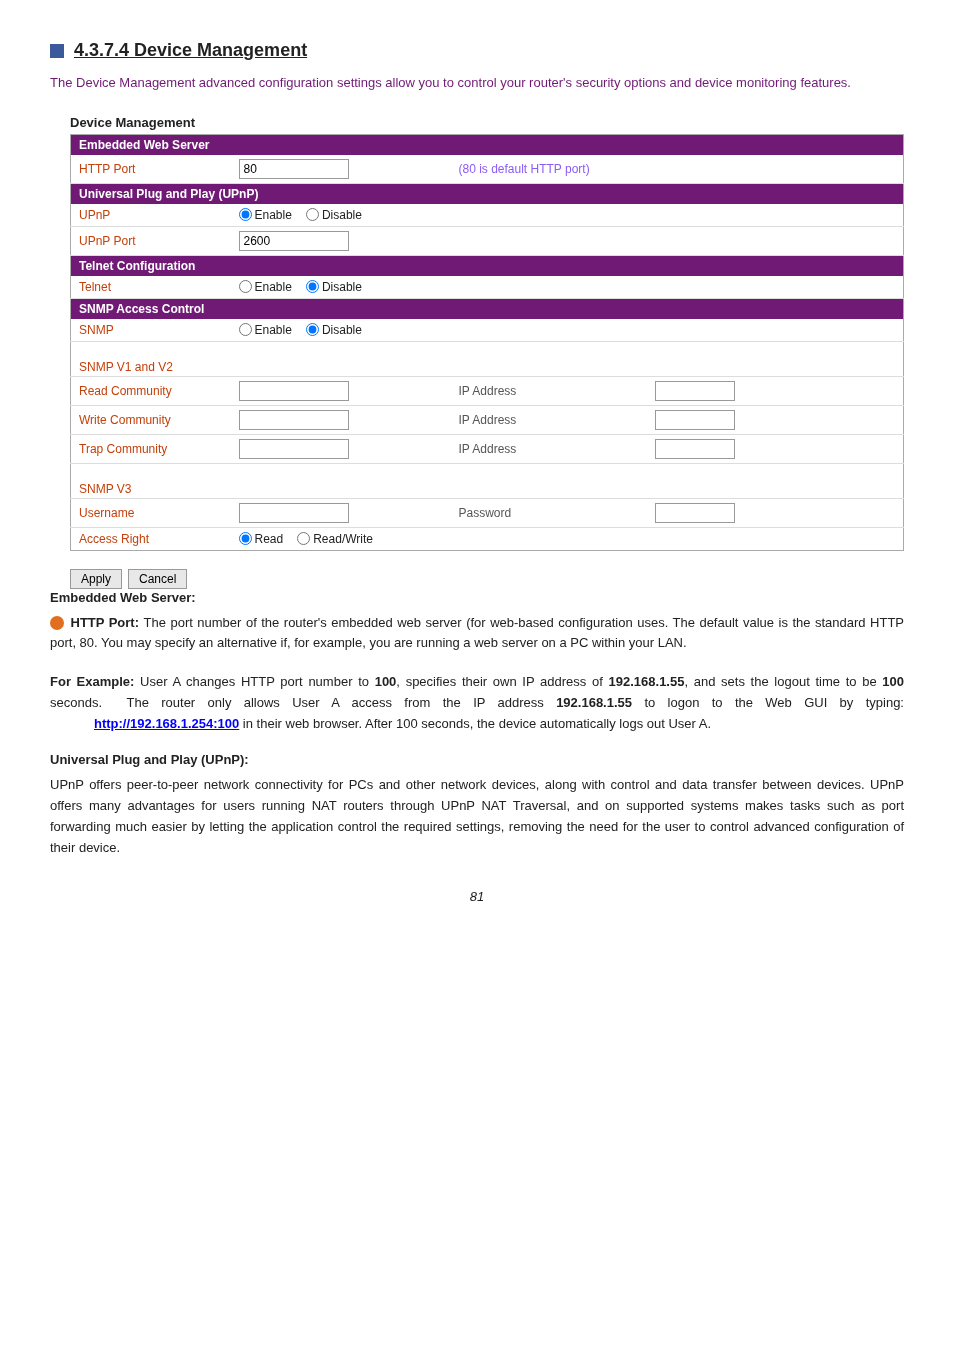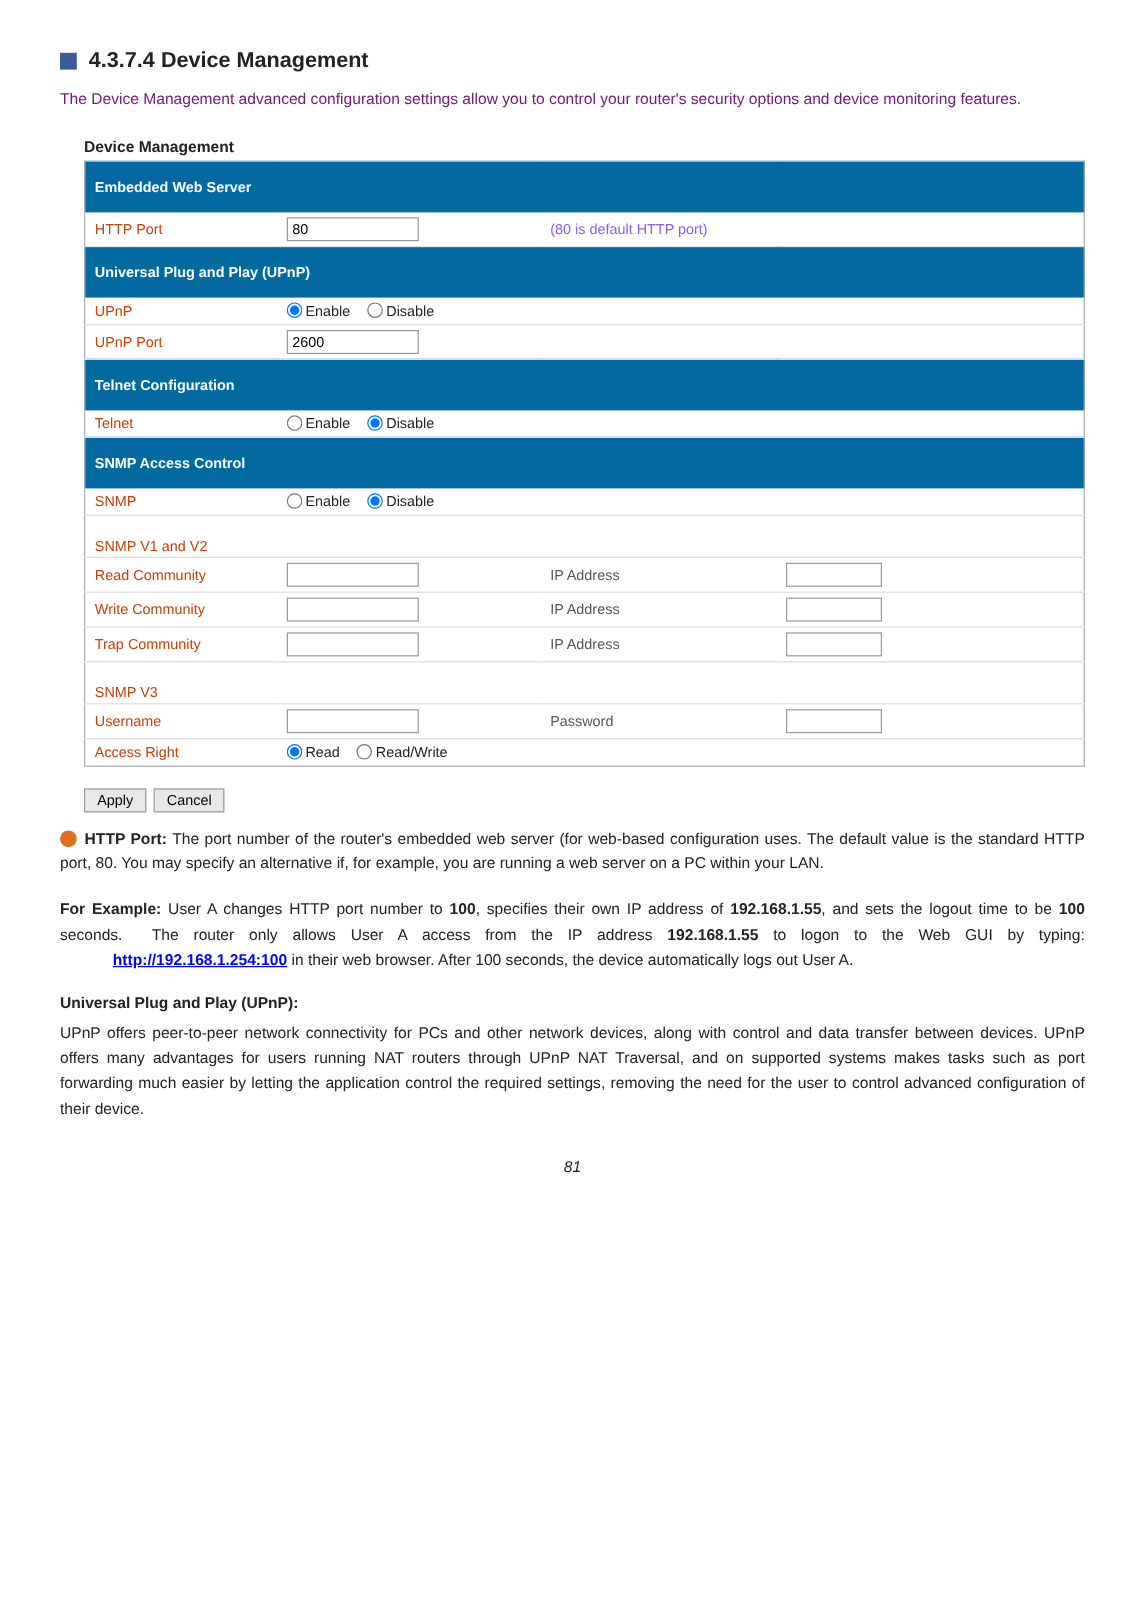--- a/index.html
+++ b/index.html
@@ -11,20 +11,21 @@
       padding: 40px 50px;
       max-width: 954px;
     }
 
     
     .section-heading {
       display: flex;
       align-items: center;
       gap: 10px;
       margin-bottom: 12px;
+      text-decoration: underline;
     }
     .section-heading-icon {
       width: 14px;
       height: 14px;
       background: #3a5a9b;
       flex-shrink: 0;
     }
     .section-heading h2 {
       font-size: 18px;
       font-weight: bold;
@@ -53,24 +54,24 @@
       border-collapse: collapse;
       border: 1px solid #aaa;
     }
     .dm-table td {
       padding: 4px 8px;
       font-size: 12px;
       vertical-align: middle;
       border: none;
     }
     .section-row td {
-      background-color: #0369a1;
+      background-color: #701a75;
       color: #fff;
       font-weight: bold;
-      padding: 14px 8px;
+      padding: 3px 8px;
     }
     .label-col {
       width: 160px;
       color: #c2410c;
     }
     .value-col {
       width: 220px;
     }
     .hint-col {
       color: #8b5cf6;
@@ -102,21 +103,21 @@
     .radio-item {
       display: flex;
       align-items: center;
       gap: 3px;
       font-size: 12px;
     }
 
     .button-row {
       display: flex;
       gap: 6px;
-      margin: 12px 0 12px 20px;
+      margin: 12px 0 1px 20px;
     }
     button {
       font-size: 12px;
       padding: 2px 10px;
       background: #e8e8e8;
       border: 1px solid #999;
       cursor: pointer;
     }
 
     
@@ -334,20 +335,21 @@
   </tbody>
     </table>
 </div>
 
 <div class="button-row">
   <button>Apply</button>
   <button>Cancel</button>
 </div>
 
 <div class="desc-section">
+  <p class="desc-heading">Embedded Web Server:</p>
   <p class="desc-text">
     <span class="orange-circle"></span><strong> HTTP Port: </strong>The port number of the router's embedded web server (for web-based configuration uses. The default value is the standard HTTP port, 80. You may specify an alternative if, for example, you are running a web server on a PC within your LAN.
   </p>
 </div>
 
 <div class="desc-section">
   <p class="desc-text">
     <strong>For Example:</strong> User A changes HTTP port number to <strong>100</strong>, specifies their own IP address of <strong>192.168.1.55</strong>, and sets the logout time to be <strong>100</strong> seconds.&nbsp; The router only allows User A access from the IP address <strong>192.168.1.55</strong> to logon to the Web GUI by typing: <a href="#"><strong>http://192.168.1.254:100</strong></a> in their web browser. After 100 seconds, the device automatically logs out User A.
   </p>
 </div>

